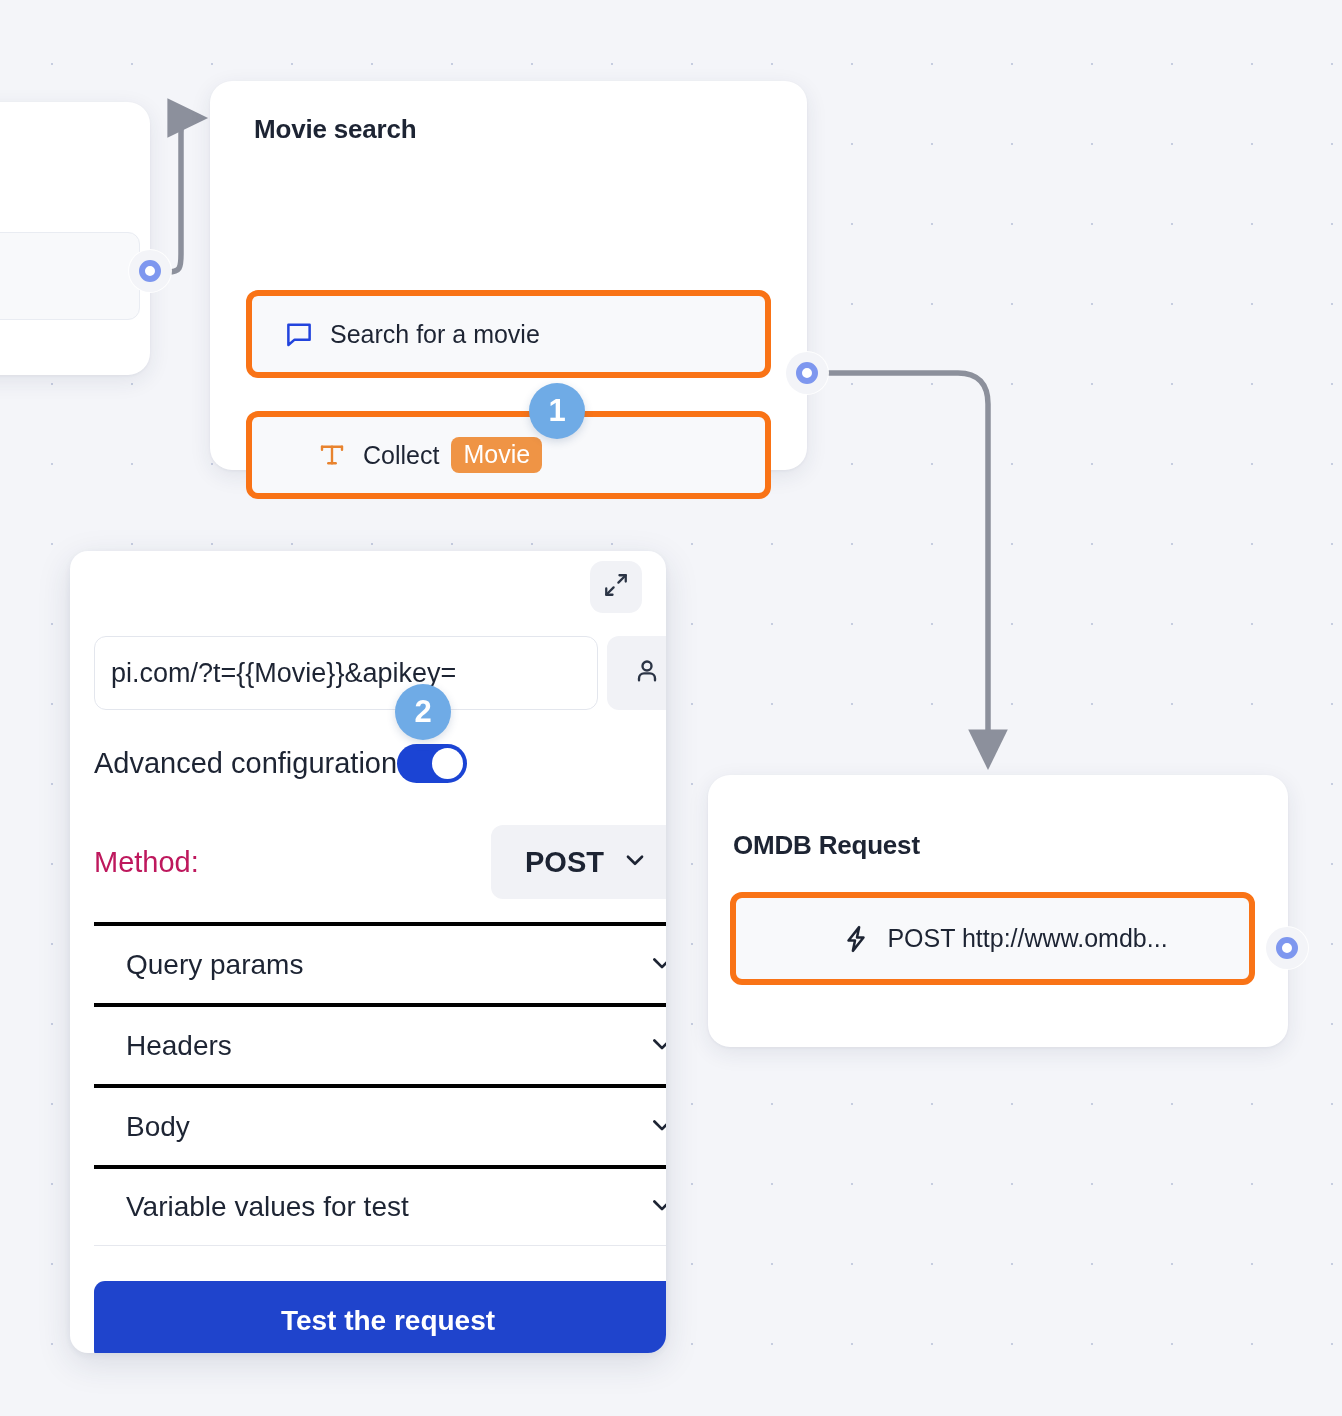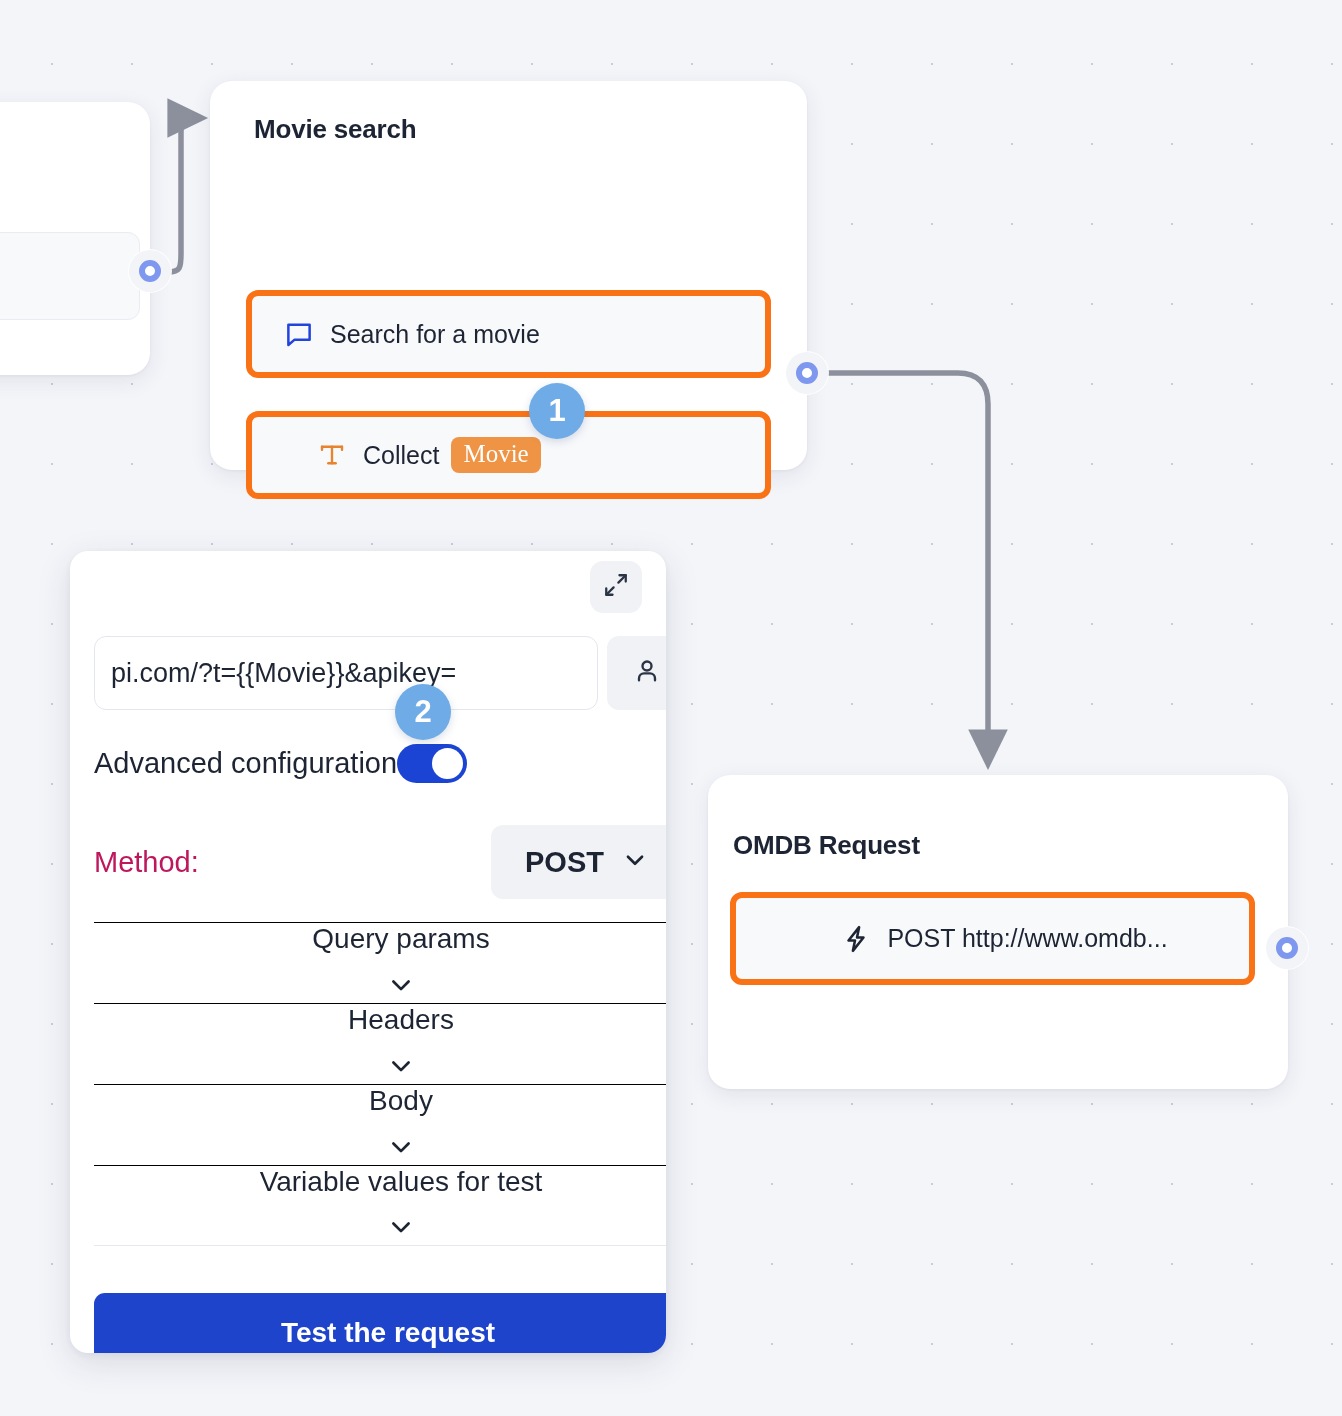--- a/index.html
+++ b/index.html
@@ -113,29 +113,28 @@
 
   .chip-movie {
     display: inline-block;
     background: #ef9445;
     color: #ffffff;
     border-radius: 8px;
     padding: 3px 12px 5px 12px;
     font-size: 25px;
     line-height: 1.12;
     margin-left: 12px;
-    font-family: Liberation Serif, serif;
   }
 
   
   #node-omdb {
     left: 708px;
     top: 775px;
     width: 580px;
-    height: 314px;
+    height: 272px;
   }
   #node-omdb .node-title {
     position: absolute;
     left: 25px;
     top: 55px;
   }
   #node-omdb .node-row {
     position: absolute;
     left: 22px;
     top: 117px;
@@ -314,28 +313,27 @@
   }
 
   .accordion {
     position: absolute;
     left: 24px;
     top: 371px;
     width: 588px;
   }
   .acc-item {
     height: 81px;
-    border-top: 1px solid #000000;
+    border-top: 4px solid #000000;
     display: flex;
     align-items: center;
     justify-content: space-between;
     padding: 0 6px 0 32px;
     box-sizing: border-box;
     cursor: pointer;
-    flex-direction: column;
   }
   .acc-item:last-child { border-bottom: 1px solid #e6e8ee; }
   .acc-label {
     font-size: 28px;
     color: #1d2433;
   }
 
   #test-btn {
     position: absolute;
     left: 24px;
@@ -346,21 +344,20 @@
     background: #1f44cc;
     color: #ffffff;
     font-size: 28px;
     font-weight: bold;
     font-family: "Liberation Sans", sans-serif;
     border: none;
     cursor: pointer;
     display: flex;
     align-items: center;
     justify-content: center;
-    margin-top: 12px;
   }
 
   .chev { flex: 0 0 auto; }
 </style>
 </head>
 <body>
 
 <div id="canvas">
 
   <svg id="edges" viewBox="0 0 1342 1416" width="1342" height="1416">

